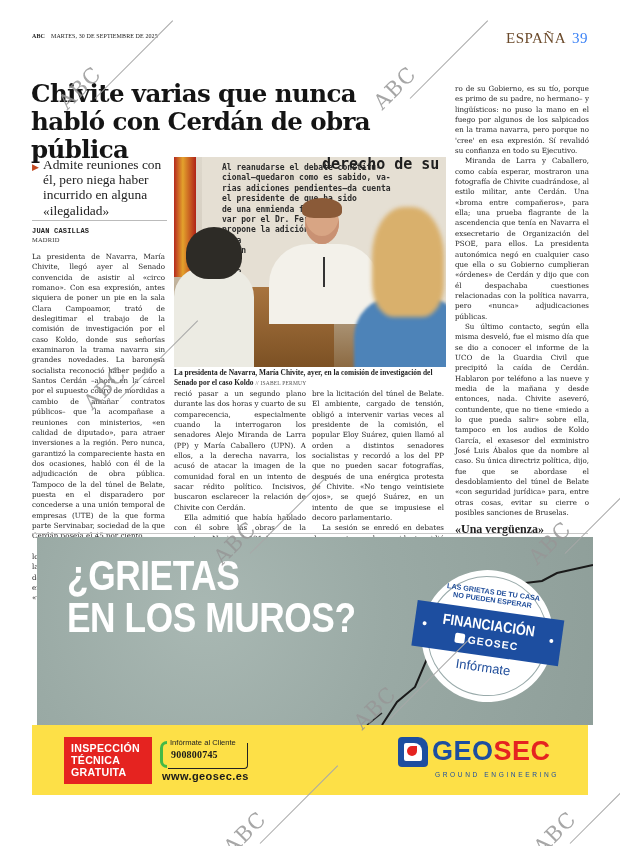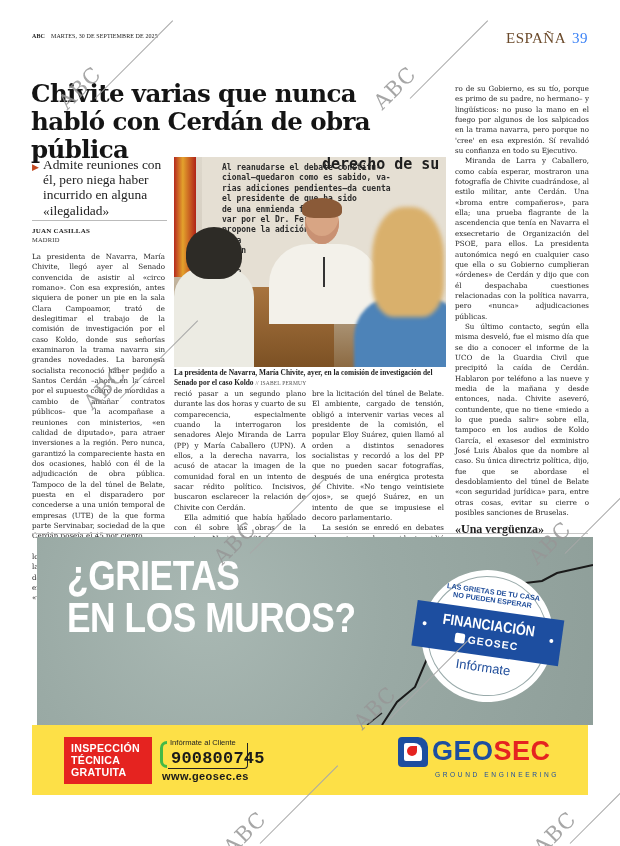--- a/index.html
+++ b/index.html
@@ -15,21 +15,21 @@
   .hdr-page { color: #3b82f6; margin-left: 6px; }
 
   
   .headline { left: 31px; top: 80px; width: 420px; font-family: "DejaVu Serif", serif; font-weight: bold; font-size: 24.5px; line-height: 28px; color: #141414; letter-spacing: -0.6px; }
 
   
   .subhead { left: 32px; top: 157px; width: 138px; font-family: "Liberation Serif", serif; font-size: 13.4px; line-height: 15.2px; color: #222; }
   .subhead .arrow { color: #c2471e; font-size: 9px; position: absolute; left: 0; top: 3px; }
   .subhead .txt { display: block; padding-left: 11px; }
   .rule1 { left: 32px; top: 220px; width: 135px; height: 1px; background: #bbb; }
-  .byline { left: 32px; top: 227px; font-family: Liberation Serif, serif; font-size: 7px; font-weight: bold; letter-spacing: 0.2px; color: #222; }
+  .byline { left: 32px; top: 227px; font-family: Liberation Mono, monospace; font-size: 7px; font-weight: bold; letter-spacing: 0.2px; color: #222; }
   .place { left: 32px; top: 236px; font-family: "Liberation Serif", serif; font-size: 6.5px; letter-spacing: 0.2px; color: #333; }
 
   .col { font-family: "DejaVu Serif", serif; font-size: 7.1px; line-height: 10.35px; color: #222; text-align: justify; hyphens: auto; }
   .col p { text-indent: 0; }
   .col p.ind { text-indent: 10px; }
   .col1 { left: 32px; top: 252px; width: 133px; }
   .col2 { left: 174px; top: 389px; width: 132px; }
   .col3 { left: 312px; top: 389px; width: 132px; }
   .col4 { left: 455px; top: 84px; width: 134px; }
   .col4 h3 { font-family: Liberation Serif, serif; font-size: 12px; font-weight: bold; line-height: 14px; margin-top: 4px; color: #222; }
@@ -73,21 +73,21 @@
   .badge-inf { position: absolute; left: 0; top: 86px; width: 144px; text-align: center; font-family: "Liberation Sans", sans-serif; font-size: 13px; color: #1e4c9a; }
   .badge-dot { position: absolute; top: 56px; width: 4px; height: 4px; border-radius: 50%; background: #fff; }
 
   .ad-bottom { left: 32px; top: 725px; width: 556px; height: 70px; background: #fde047; }
   .insp { position: absolute; left: 32px; top: 12px; width: 88px; height: 47px; background: #e52320; }
   .insp-text { position: absolute; left: 7px; top: 5px; font-family: "Liberation Sans", sans-serif; font-weight: bold; font-size: 10.6px; line-height: 12px; color: #fff; letter-spacing: 0.3px; }
   .phone-wrap { position: absolute; left: 128px; top: 14px; width: 90px; height: 34px; }
   .phone-handset { position: absolute; left: 0; top: 2px; width: 7px; height: 27px; border: 3px solid #44b946; border-right: none; border-radius: 8px 0 0 8px; }
   .phone-label { position: absolute; left: 10px; top: -1px; font-family: "Liberation Sans", sans-serif; font-size: 7.6px; color: #222; }
   .phone-box { position: absolute; left: 8px; top: 4px; width: 80px; height: 26px; border: 1.2px solid #222; border-left: none; border-top: none; border-radius: 0 0 4px 0; }
-  .phone-num { position: absolute; left: 11px; top: 10px; font-family: Liberation Mono, monospace; font-weight: bold; font-size: 17px; color: #1a1a1a; letter-spacing: 0.2px; }
+  .phone-num { position: absolute; left: 11px; top: 10px; font-family: Liberation Serif, serif; font-weight: bold; font-size: 10px; color: #1a1a1a; letter-spacing: 0.2px; }
   .web { position: absolute; left: 130px; top: 45px; font-family: "Liberation Sans", sans-serif; font-weight: bold; font-size: 11px; color: #1a1a1a; letter-spacing: 0.4px; }
   .geosec-logo { position: absolute; left: 366px; top: 12px; width: 180px; height: 45px; }
   .gl-icon { position: absolute; left: 0; top: 0; width: 30px; height: 30px; border-radius: 4px 10px 4px 4px; background: #1d4ea0; }
   .gl-icon-inner { position: absolute; left: 6px; top: 6px; width: 18px; height: 18px; border-radius: 2px 8px 2px 2px; background: #fff; }
   .gl-icon-dot { position: absolute; left: 9px; top: 9px; width: 10px; height: 10px; border-radius: 50% 0 50% 50%; background: #e52320; }
   .gl-geo { position: absolute; left: 34px; top: -1px; font-family: "Liberation Sans", sans-serif; font-weight: bold; font-size: 27px; letter-spacing: 0.5px; }
   .gl-geo .a { color: #1d4ea0; }
   .gl-geo .b { color: #e52320; }
   .gl-sub { position: absolute; left: 37px; top: 34px; font-family: "Liberation Sans", sans-serif; font-size: 6.6px; letter-spacing: 2.6px; color: #1d4ea0; }
 

